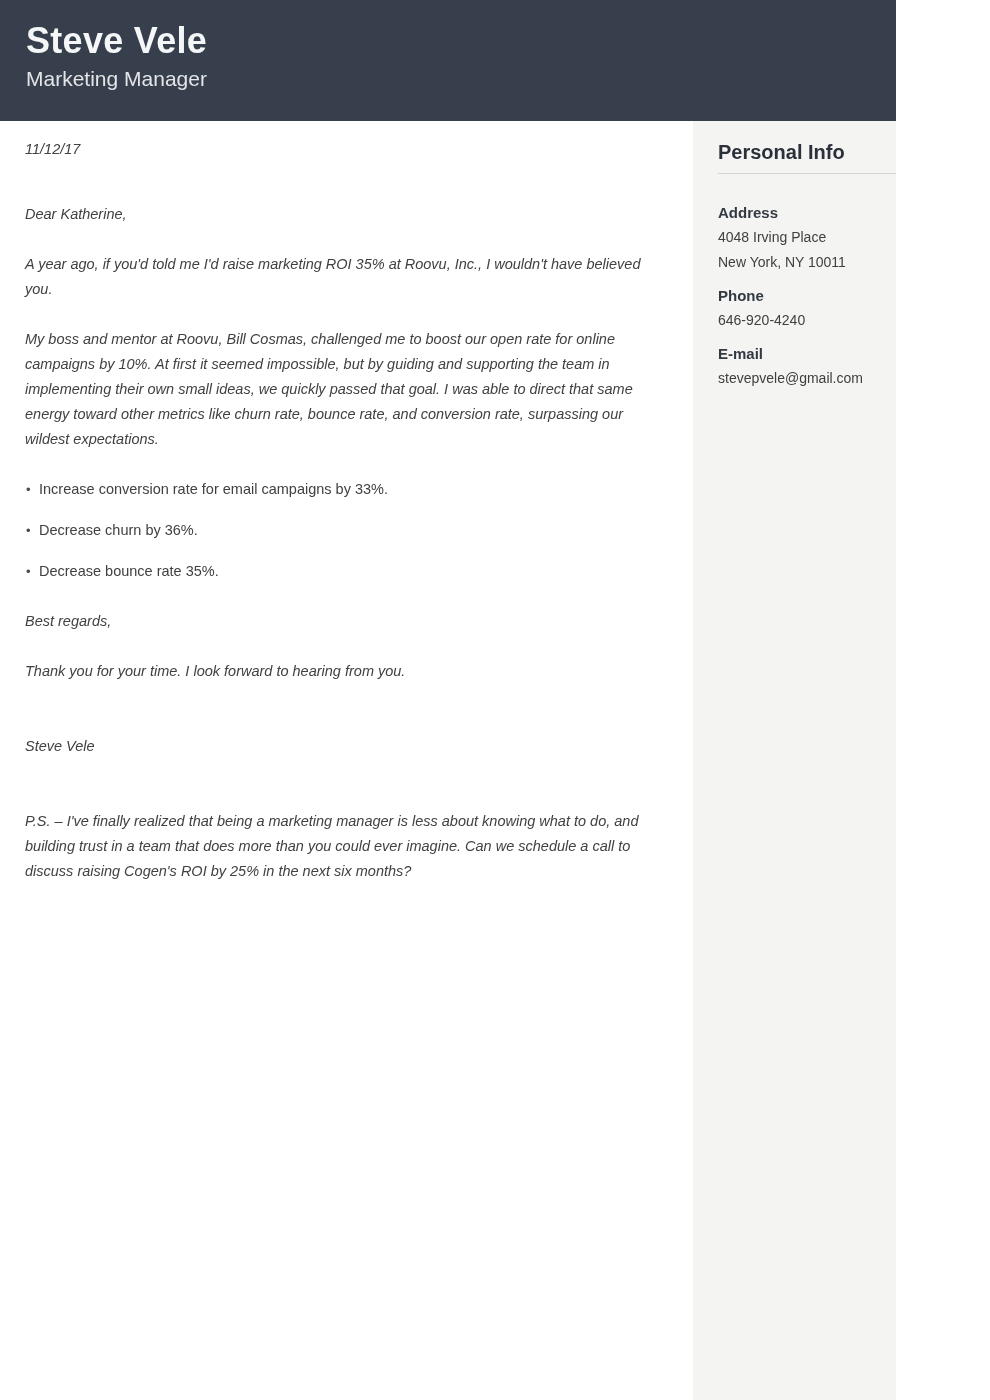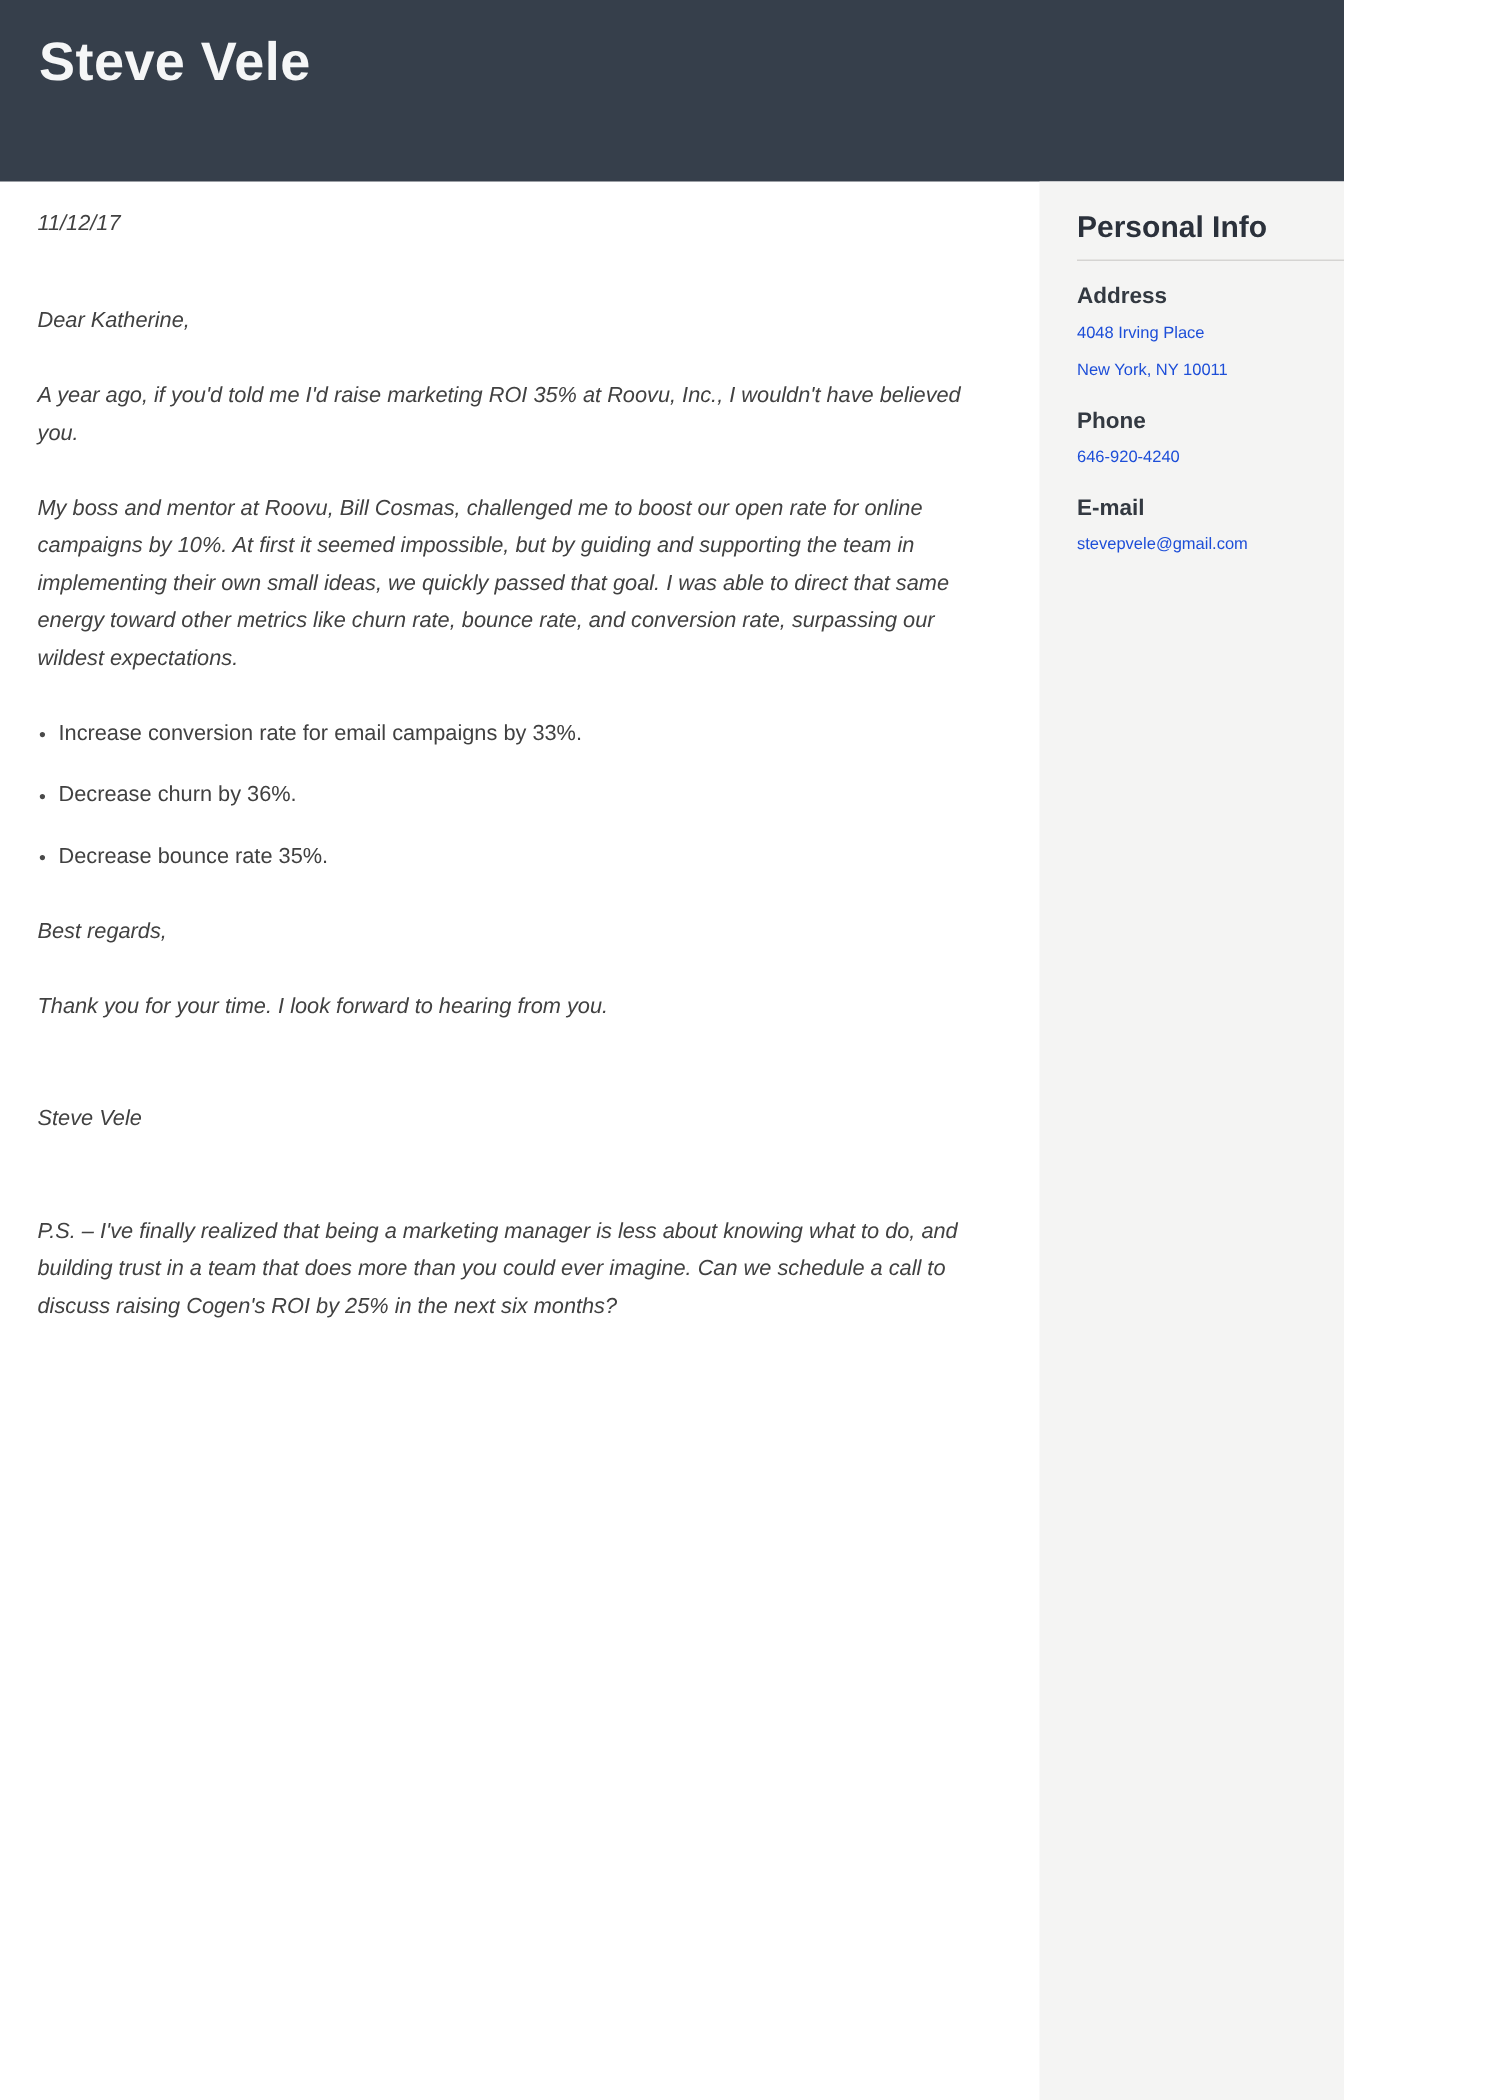--- a/index.html
+++ b/index.html
@@ -91,41 +91,42 @@
     color: #2b313b;
     font-size: 20px;
     font-weight: bold;
     line-height: 24px;
   }
   .sidebar-divider {
     height: 0;
     border-bottom: 1px solid #d5d4d2;
     margin-top: 9px;
   }
-  .info-section { margin-top: 11px; }
+  .info-section { margin-top: 26px; }
   .info-section + .info-section { margin-top: 8px; }
   .info-label {
     color: #333941;
     font-size: 15px;
     font-weight: bold;
     line-height: 25px;
   }
   .info-value {
-    color: #1d4ed8;
-    font-size: 11px;
+    color: #404040;
+    font-size: 14px;
     line-height: 25px;
   }
 </style>
 </head>
 <body>
 
 <div class="page">
 
   <header class="header">
     <h1 class="candidate-name">Steve Vele</h1>
+    <div class="candidate-title">Marketing Manager</div>
   </header>
 
   <div class="columns">
 
     <main class="letter">
       <p class="date-line">11/12/17</p>
 
 
       <p class="salutation">Dear Katherine,</p>
 

